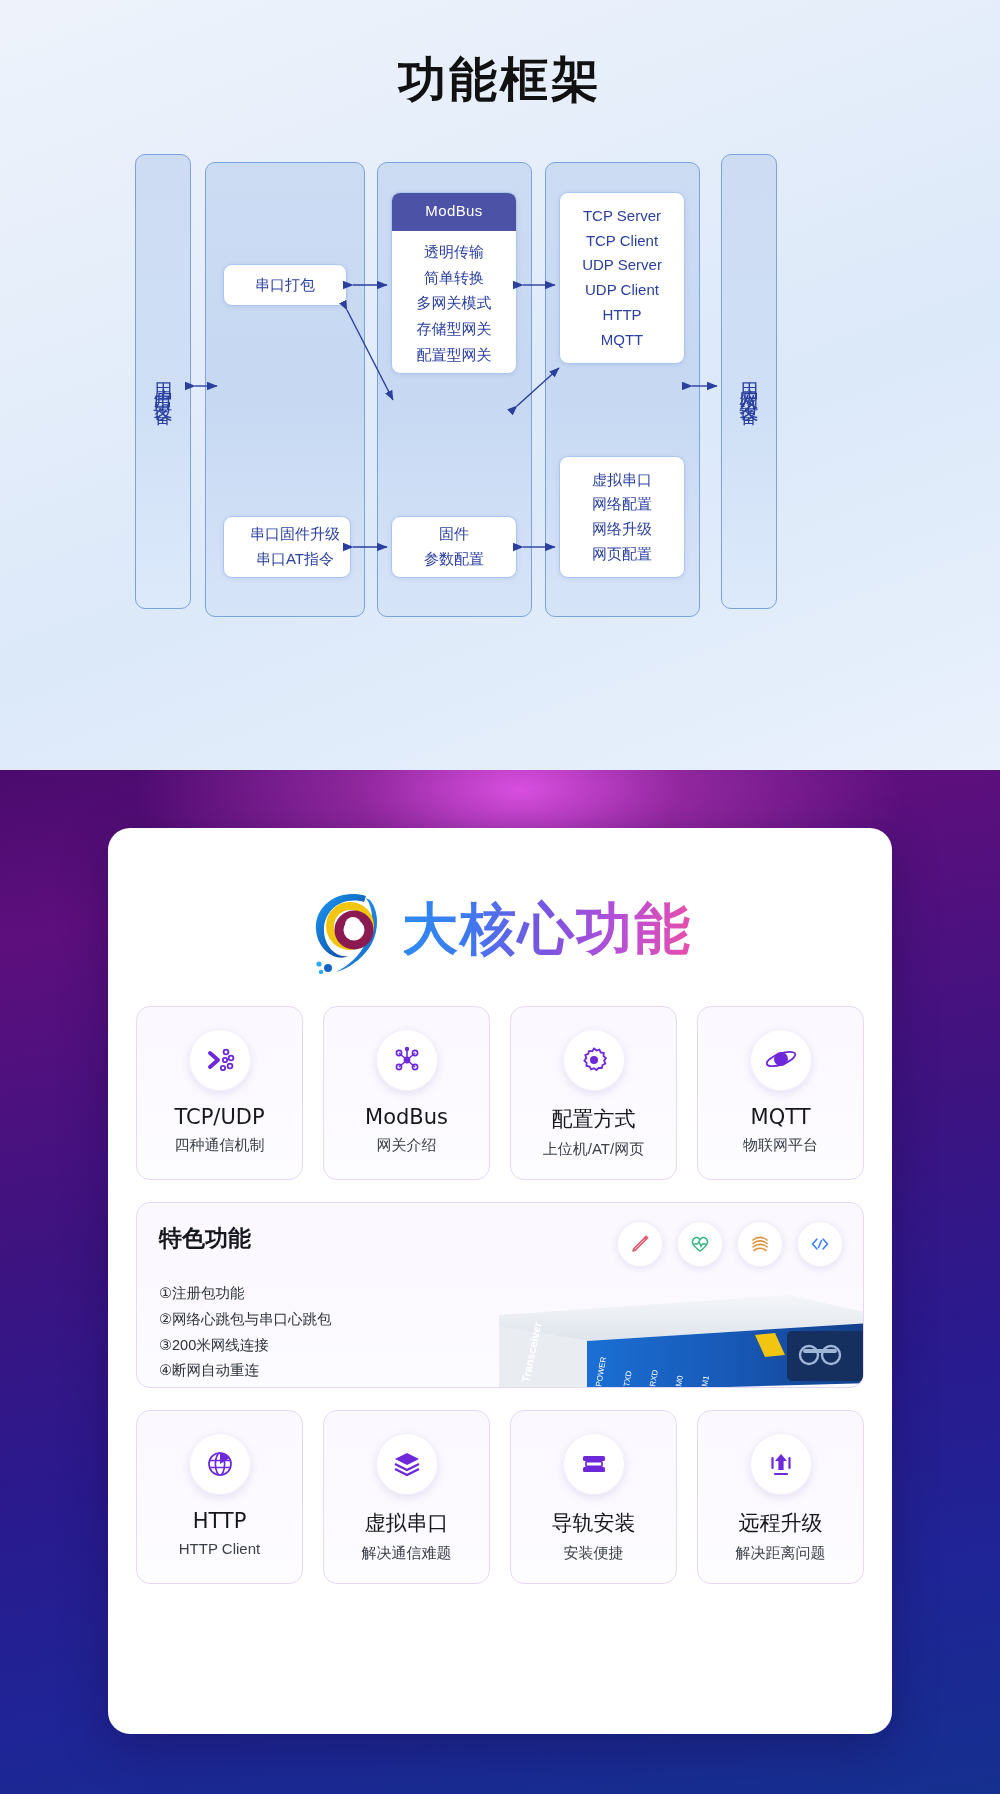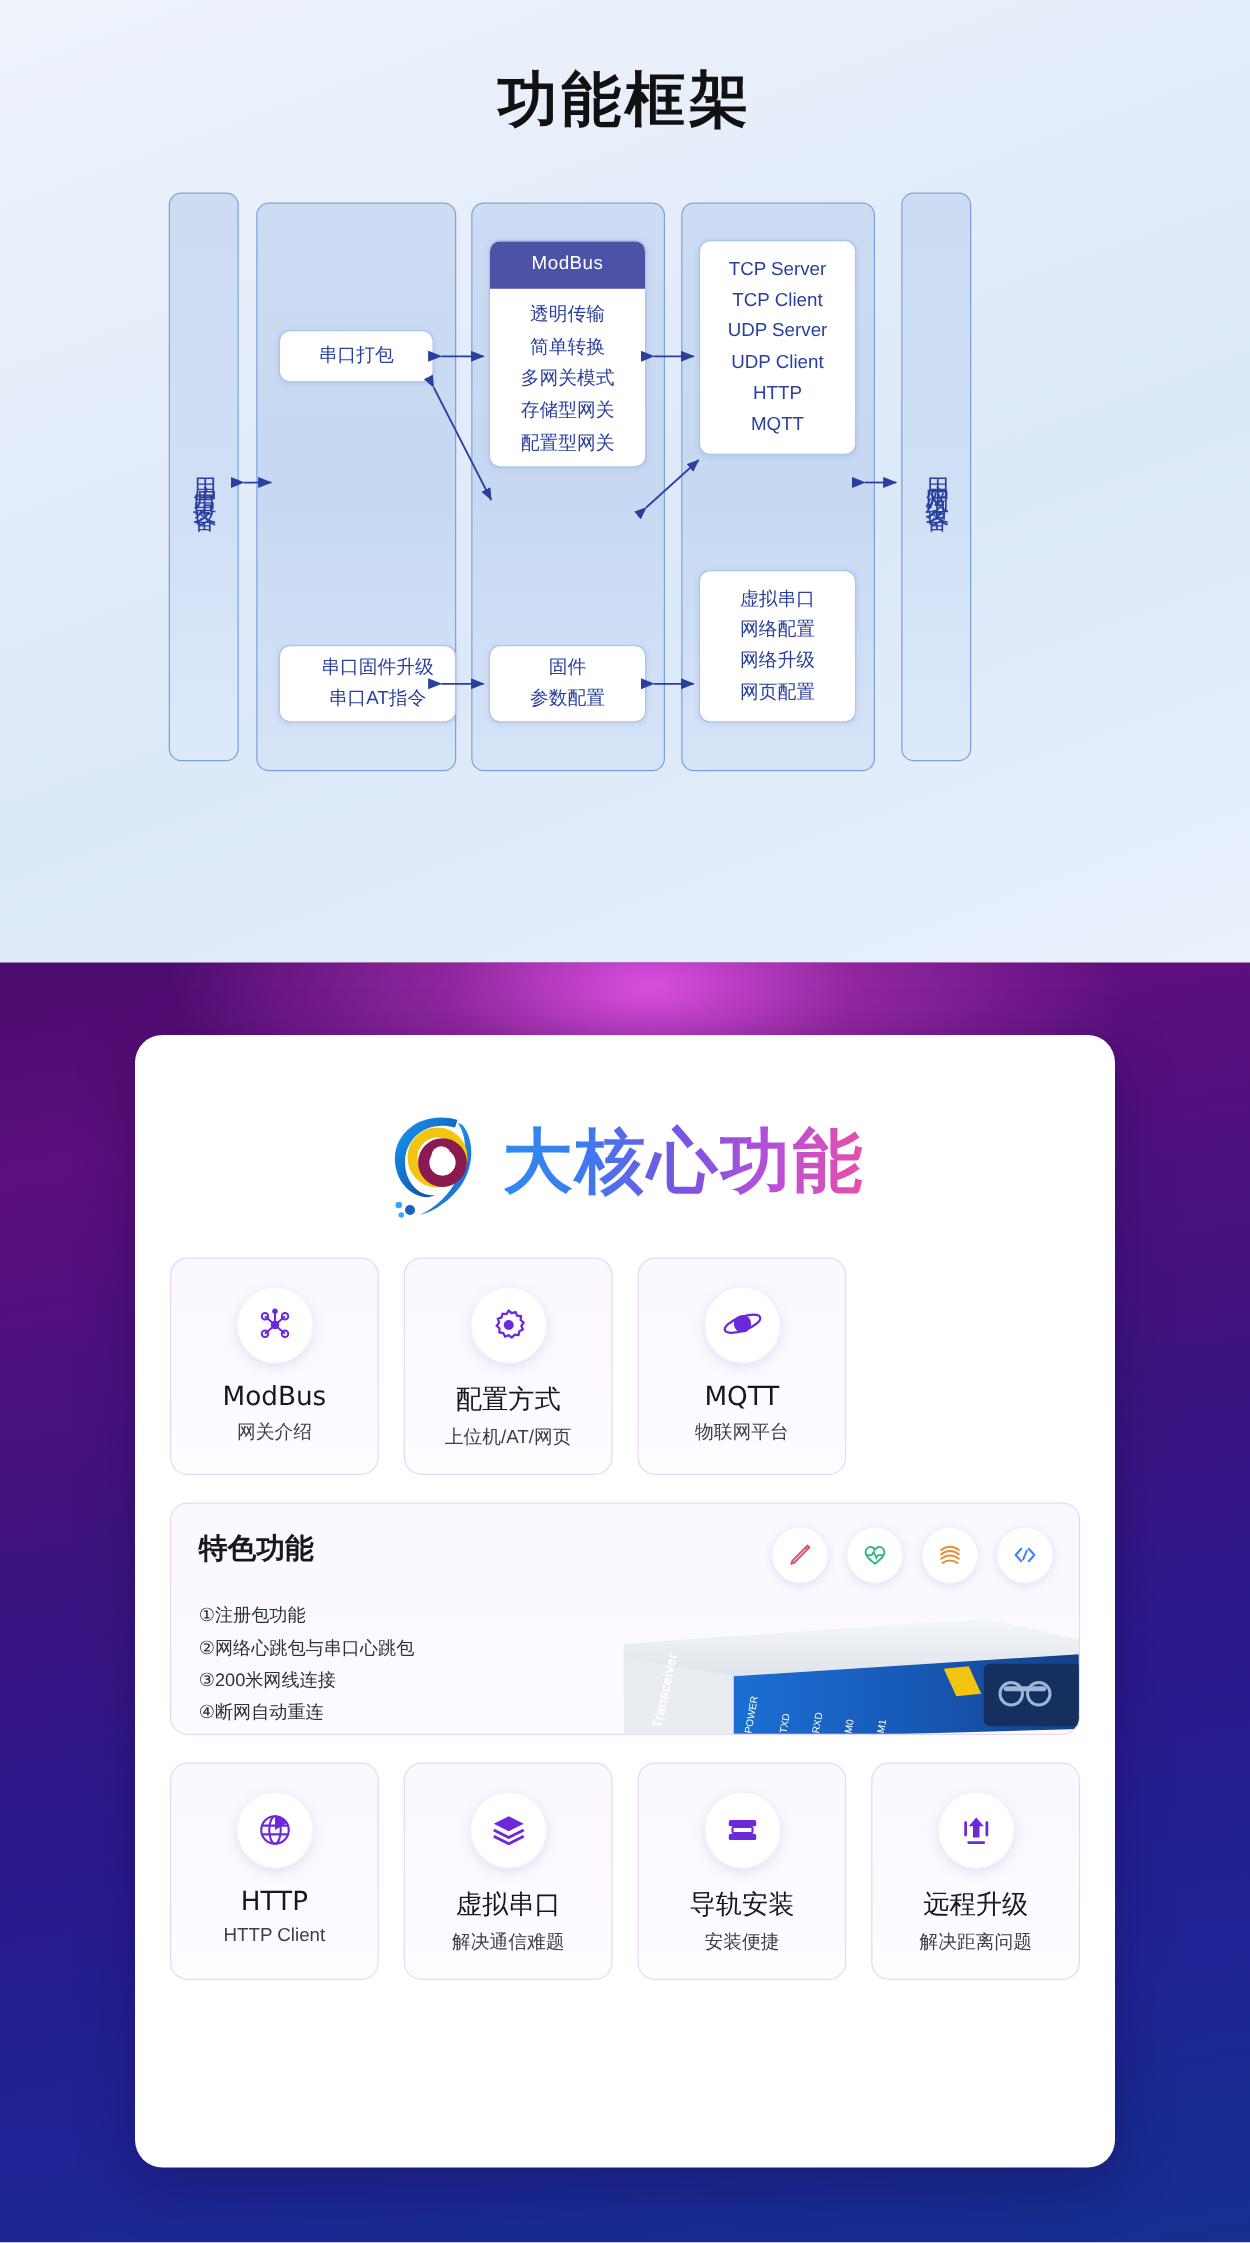--- a/index.html
+++ b/index.html
@@ -251,21 +251,21 @@
     <div class="card" style="left:434px; top:38px; width:126px; height:172px;">
       <span class="line">TCP Server</span>
       <span class="line">TCP Client</span>
       <span class="line">UDP Server</span>
       <span class="line">UDP Client</span>
       <span class="line">HTTP</span>
       <span class="line">MQTT</span>
     </div>
 
 
-    <div class="card" style="left:98px; top:362px; width:142px; height:62px;padding-left:16px;">
+    <div class="card" style="left:98px; top:362px; width:128px; height:62px;padding-left:16px;">
       <span class="line">串口固件升级</span>
       <span class="line">串口AT指令</span>
     </div>
 
     <div class="card" style="left:266px; top:362px; width:126px; height:62px;align-items:center;">
       <span class="line">固件</span>
       <span class="line">参数配置</span>
     </div>
 
     <div class="card" style="left:434px; top:302px; width:126px; height:122px;">
@@ -330,20 +330,34 @@
           <circle cx="45" cy="41" r="8" fill="#ffffff"></circle>
           <circle cx="20" cy="84" r="4" fill="#1364c4"></circle>
           <circle cx="11" cy="80" r="2.6" fill="#2ea8f7"></circle>
           <circle cx="13" cy="88" r="2.2" fill="#2ea8f7"></circle>
         </svg>
         <span class="core-text">大核心功能</span>
       </div>
 
       <div class="grid4">
 
+        <div class="fcard">
+          <div class="ico-wrap">
+            <svg width="30" height="30" viewBox="0 0 30 30">
+              <path d="M5 8 L13 15 L5 22" fill="none" stroke="#6d28d9" stroke-width="4" stroke-linecap="round" stroke-linejoin="round"></path>
+              <circle cx="21" cy="7" r="2.4" fill="none" stroke="#6d28d9" stroke-width="1.8"></circle>
+              <circle cx="26" cy="13" r="2.4" fill="none" stroke="#6d28d9" stroke-width="1.8"></circle>
+              <circle cx="20" cy="15" r="2.2" fill="none" stroke="#6d28d9" stroke-width="1.8"></circle>
+              <circle cx="25" cy="21" r="2.4" fill="none" stroke="#6d28d9" stroke-width="1.8"></circle>
+              <circle cx="18" cy="23" r="2.2" fill="none" stroke="#6d28d9" stroke-width="1.8"></circle>
+            </svg>
+          </div>
+          <div class="ftitle">TCP/UDP</div>
+          <div class="fsub">四种通信机制</div>
+        </div>
 
         <div class="fcard">
           <div class="ico-wrap">
             <svg width="30" height="30" viewBox="0 0 30 30">
               <g stroke="#6d28d9" stroke-width="1.6" fill="none">
                 <line x1="15" y1="15" x2="7" y2="8"></line>
                   <line x1="15" y1="15" x2="23" y2="8"></line>
                 <line x1="15" y1="15" x2="7" y2="22"></line>
                   <line x1="15" y1="15" x2="23" y2="22"></line>
                 <line x1="15" y1="15" x2="15" y2="5"></line>

